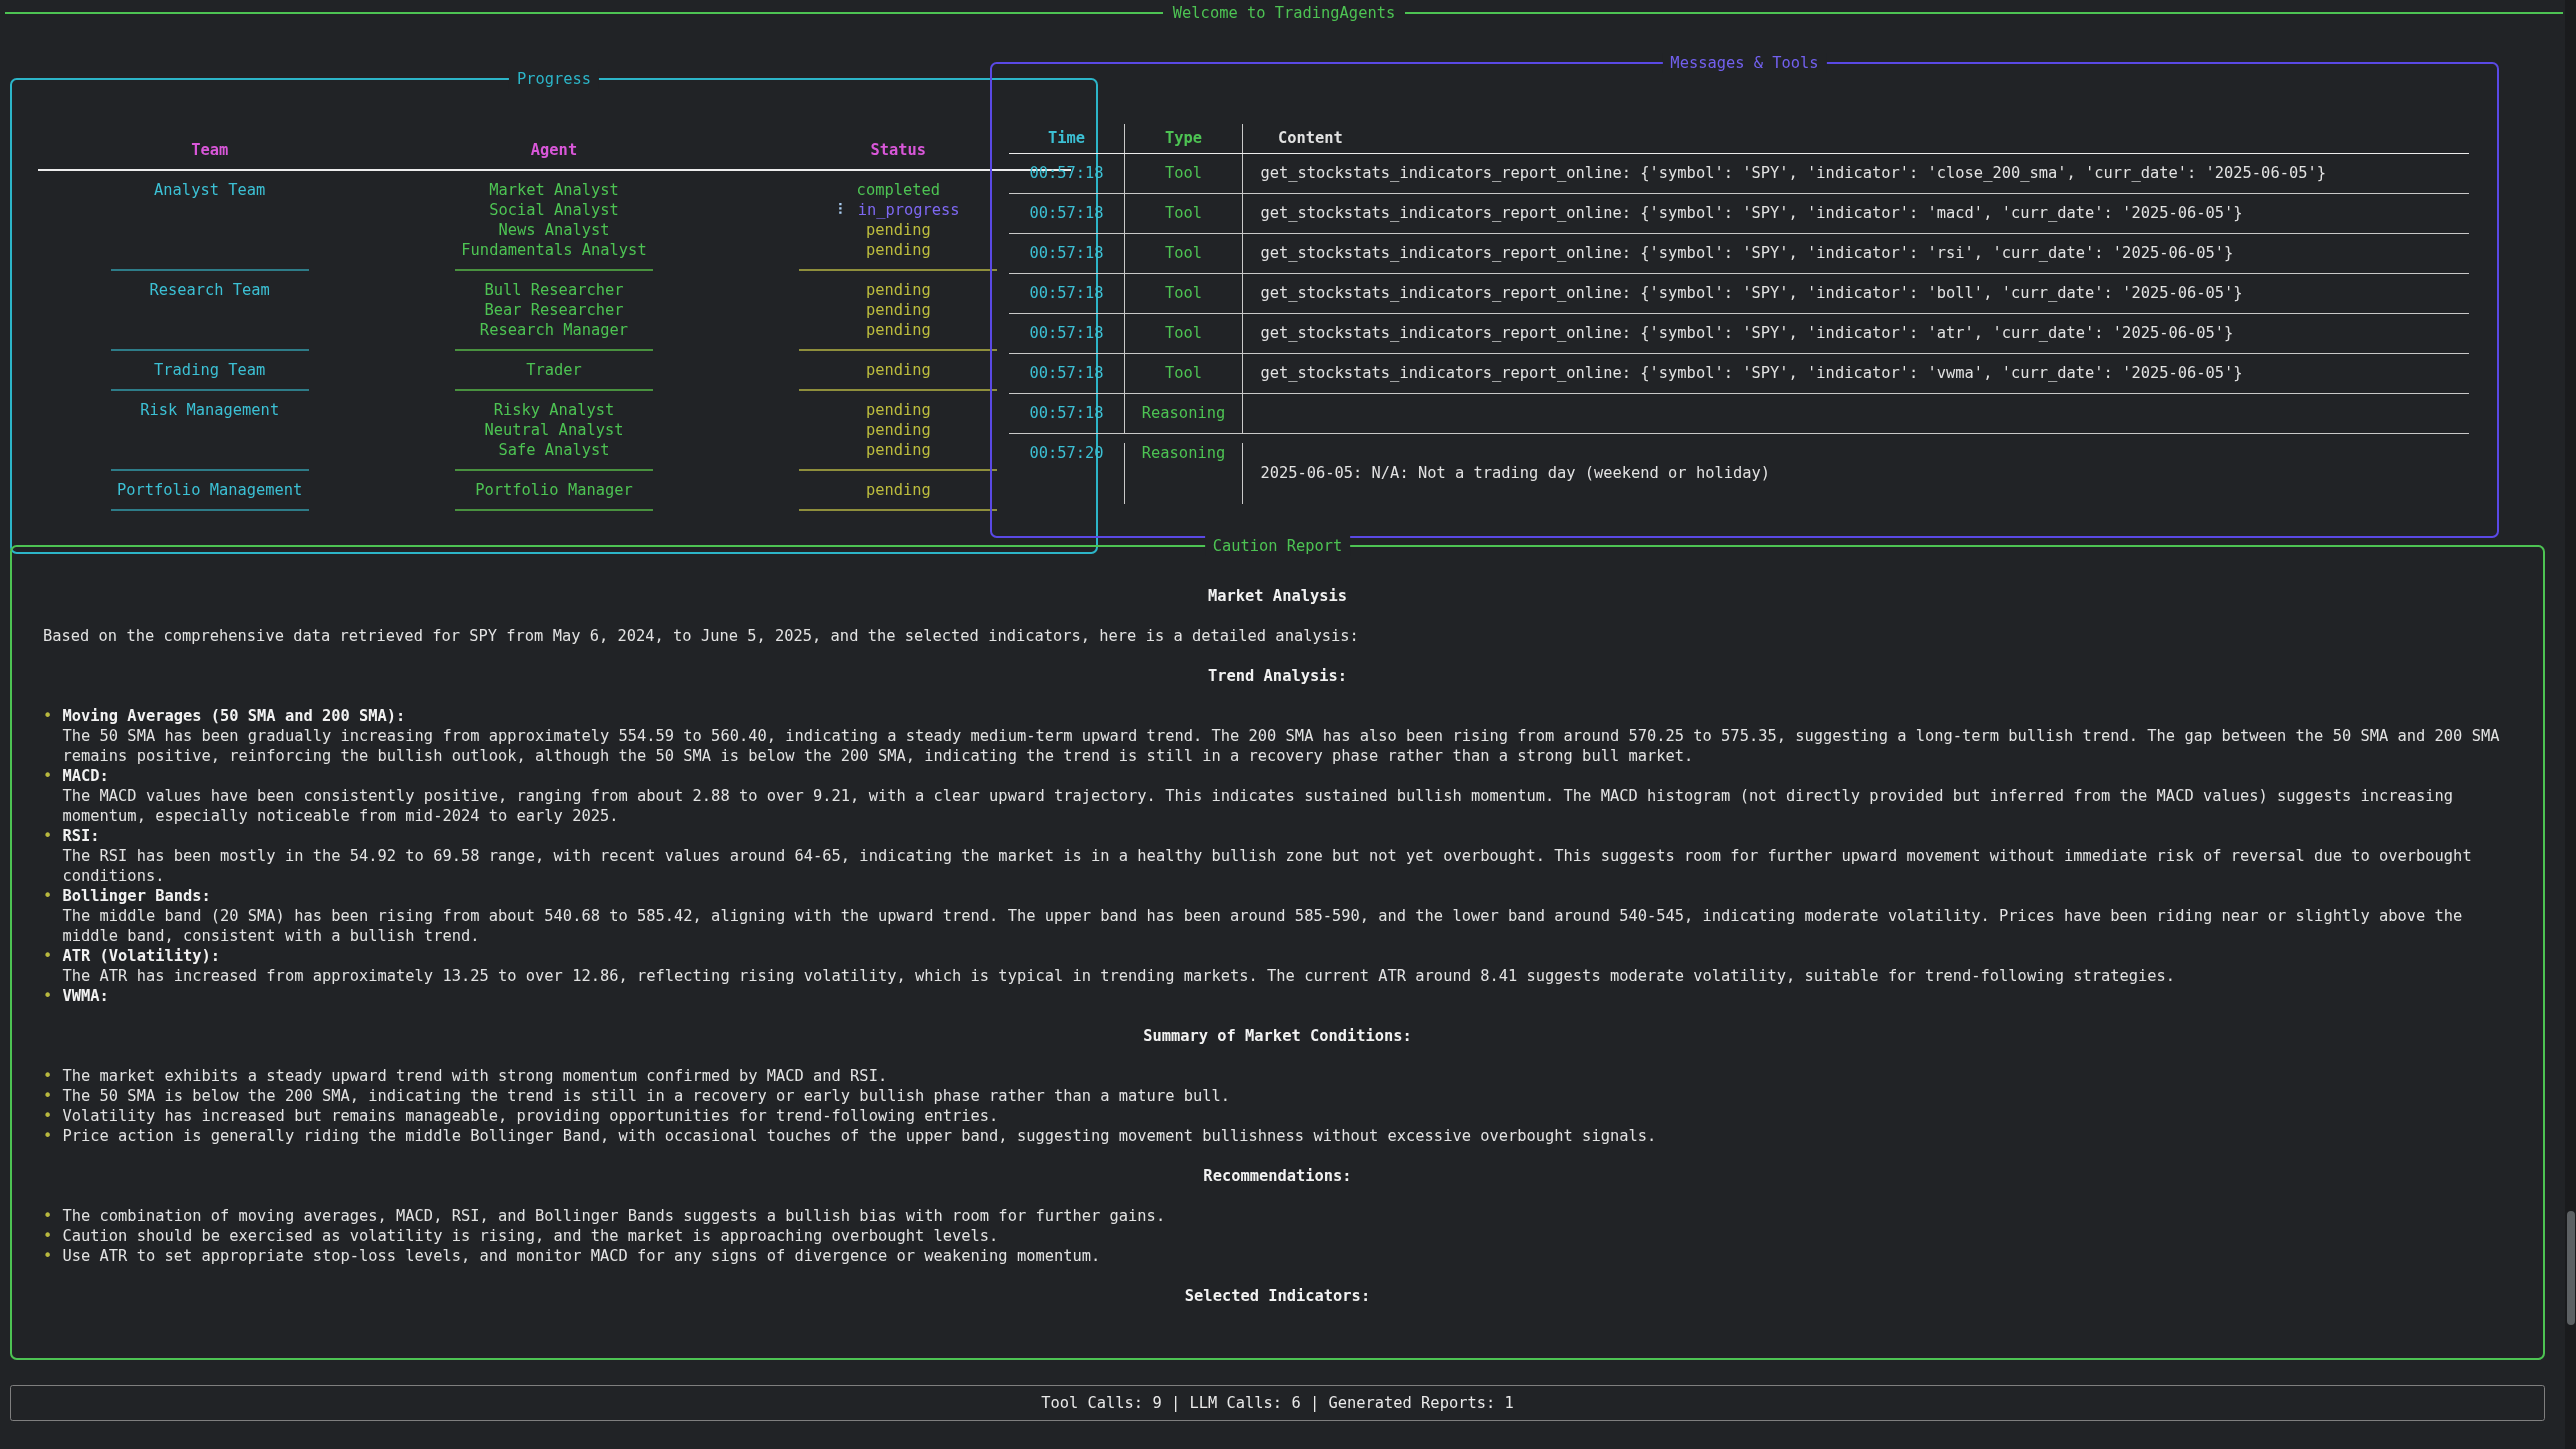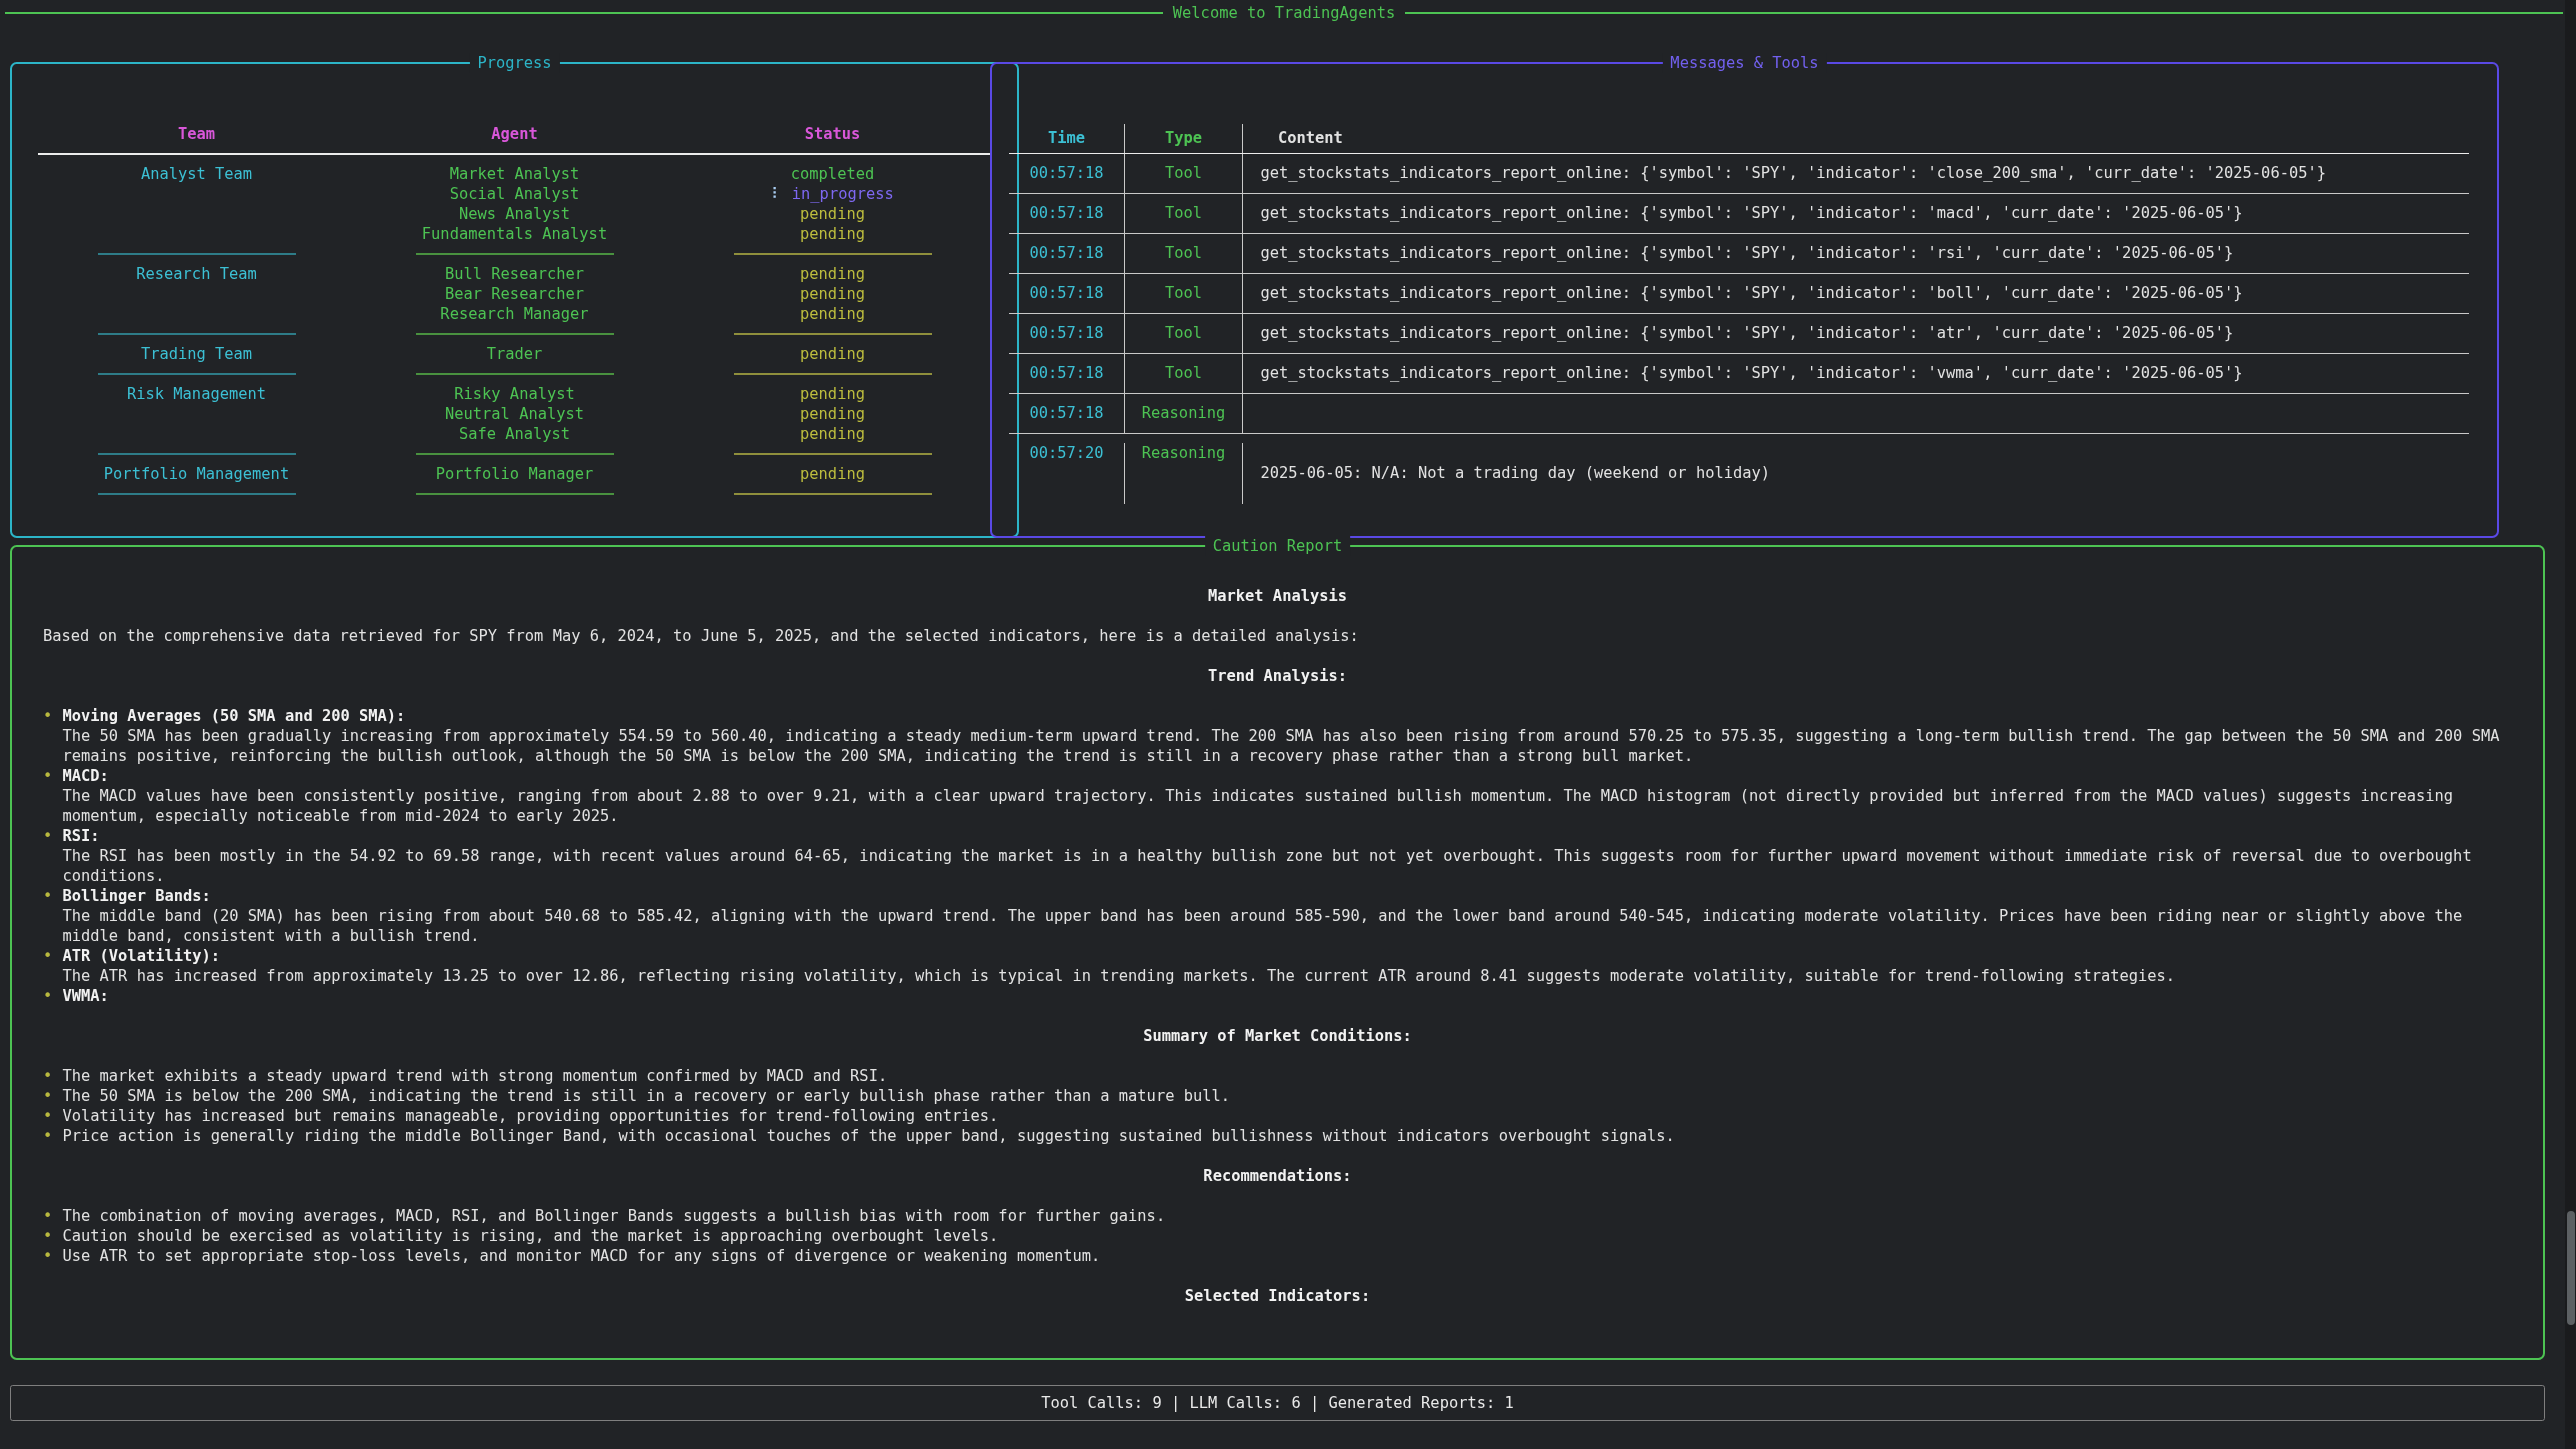--- a/index.html
+++ b/index.html
@@ -17,21 +17,21 @@
   }
   
   .top-rule{position:absolute;top:3.4px;left:5.4px;right:13.4px;height:20px;
     display:flex;align-items:center;color:var(--green);}
   .top-rule .hline{flex:1;height:2px;background:var(--green);}
   .top-rule .ttl{padding:0 9.4px;white-space:nowrap;}
   
   .panel{position:absolute;border:2px solid;border-radius:6.7px;}
   .panel>.panel-title{position:absolute;top:-11.4px;left:50%;transform:translateX(-50%);
     background:var(--bg);padding:0 8px;white-space:nowrap;}
-  .progress{left:10px;top:62px;width:1009px;height:476px;border-color:#2cb5c8;}
+  .progress{left:10px;top:78px;width:1088px;height:476px;border-color:#2cb5c8;}
   .progress>.panel-title{color:#2cb5c8;}
   .messages{left:990px;top:62px;width:1509px;height:476px;border-color:var(--pborder);}
   .messages>.panel-title{color:var(--ptitle);}
   .report{left:10px;top:545px;width:2535px;height:815px;border-color:var(--green);}
   .report>.panel-title{color:var(--green);}
   
   .ptable{margin:60px 25.5px 0 25.5px;}
   .prow{display:flex;height:20px;align-items:center;}
   .prow .pcell{flex:1;text-align:center;white-space:nowrap;overflow:visible;}
   .phead .pcell{color:var(--magenta);font-weight:bold;}
@@ -339,21 +339,21 @@
           </div>
           <div class="li">
             <span class="dot">•</span>
             <div class="licontent">
               <div class="btext">Volatility has increased but remains manageable, providing opportunities for trend-following entries.</div>
             </div>
           </div>
           <div class="li">
             <span class="dot">•</span>
             <div class="licontent">
-              <div class="btext">Price action is generally riding the middle Bollinger Band, with occasional touches of the upper band, suggesting sustained bullishness without indicators overbought signals.</div>
+              <div class="btext">Price action is generally riding the middle Bollinger Band, with occasional touches of the upper band, suggesting movement bullishness without excessive overbought signals.</div>
             </div>
           </div>
         </div>
         <div class="rheading">Recommendations:</div>
         <div class="rlist">
           <div class="li">
             <span class="dot">•</span>
             <div class="licontent">
               <div class="btext">The combination of moving averages, MACD, RSI, and Bollinger Bands suggests a bullish bias with room for further gains.</div>
             </div>

